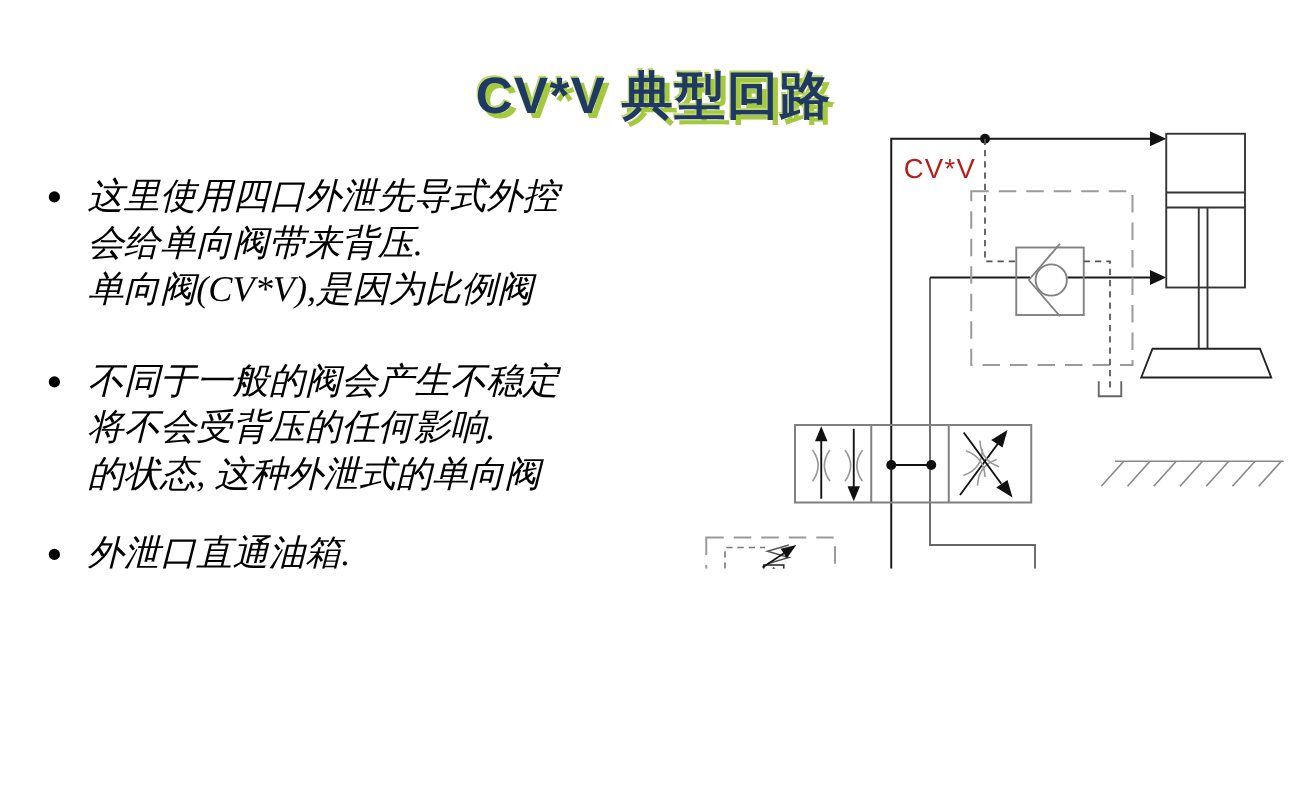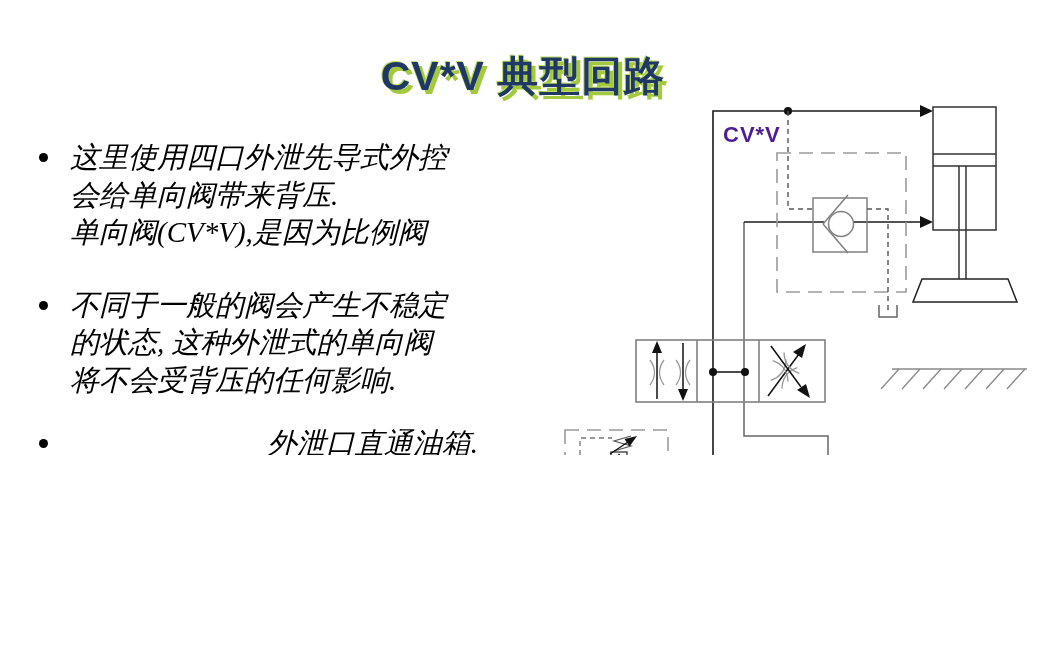--- a/index.html
+++ b/index.html
@@ -7,47 +7,47 @@
          font-family:"Liberation Sans", sans-serif;}
   .title{position:absolute;top:49px;left:0;width:100%;text-align:center;margin:0;
          font-family:"Liberation Sans", sans-serif;
          font-size:41px;font-weight:bold;color:#1F3864;letter-spacing:1px;
          text-shadow:-1px -1px 0 #bcd968, 4px 4px 0 #A3C93C;}
   .bullets{position:absolute;left:36px;top:139px;width:442px;
            font-family:"Liberation Serif","DejaVu Serif",serif;
            font-size:29px;line-height:37.5px;color:#000;}
   .bullet{position:relative;padding-left:34px;margin-bottom:35px;font-style:italic;}
   .bullet:nth-child(2){margin-bottom:26px;}
-  .bullet:nth-child(3){margin-bottom:17px;text-align:right;}
+  .bullet:nth-child(3){margin-bottom:17px;}
   .bullet .dot{position:absolute;left:3px;top:14px;width:9px;height:9px;
                border-radius:50%;background:#000;}
   .cvv-label{position:absolute;left:723px;top:122px;
              font-family:"Liberation Sans", sans-serif;
-             font-size:22px;color:#4c1d95;letter-spacing:1px;font-weight:bold;}
+             font-size:22px;color:#b91c1c;letter-spacing:1px;}
   svg.circuit{position:absolute;left:0;top:0;}
 </style>
 </head>
 <body>
 
 <div class="slide">
 
   <h1 class="title">CV*V 典型回路</h1>
 
   <div class="bullets">
     <div class="bullet">
       <span class="dot"></span>
       <div>这里使用四口外泄先导式外控</div>
       <div>会给单向阀带来背压.</div>
       <div>单向阀(CV*V),是因为比例阀</div>
     </div>
     <div class="bullet">
       <span class="dot"></span>
       <div>不同于一般的阀会产生不稳定</div>
+      <div>将不会受背压的任何影响.</div>
       <div>的状态, 这种外泄式的单向阀</div>
-      <div>将不会受背压的任何影响.</div>
     </div>
     <div class="bullet">
       <span class="dot"></span>
       <div>外泄口直通油箱.</div>
     </div>
   </div>
 
   <div class="cvv-label">CV*V</div>
 
   <svg class="circuit" width="1046" height="649" viewBox="0 0 1046 649">

